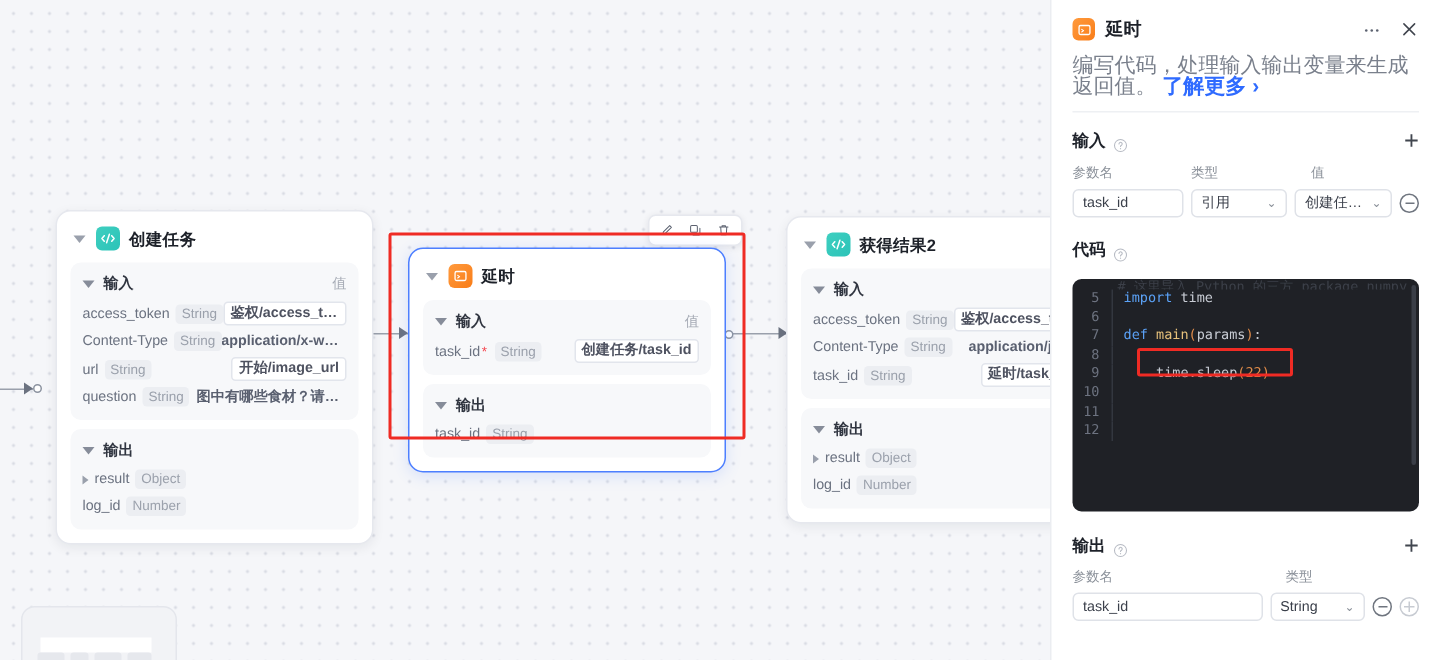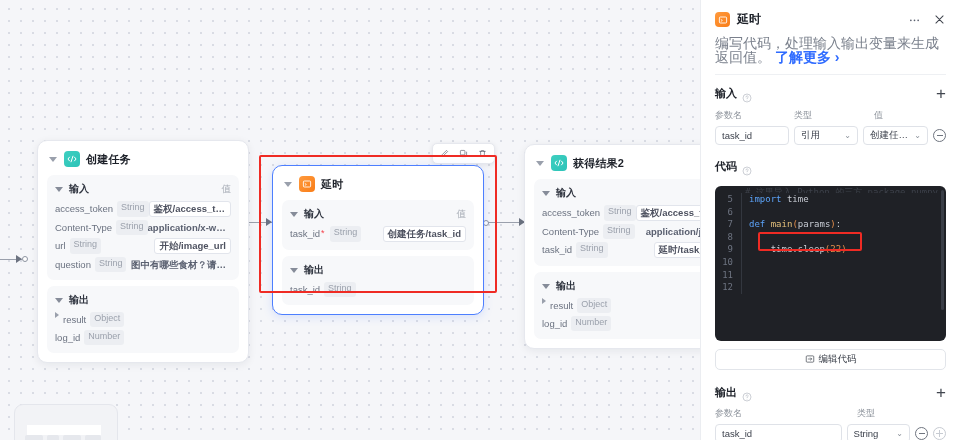--- a/index.html
+++ b/index.html
@@ -81,21 +81,21 @@
     padding: 7px 8px 8px 8px;
     margin-bottom: 6px;
   }
   .sec:last-child { margin-bottom: 0; }
   .sec-head { display: flex; align-items: center; gap: 5px; margin-bottom: 5px; }
   .sec-head .caret { border-top-color: #868c99; }
   .sec-title { font-size: 10px; font-weight: 700; color: #303540; }
   .sec-col-val { font-size: 9.5px; color: #a6abb5; margin-left: auto; }
 
   .prow {
-    display: flex; 
+    display: flex; align-items: center;
     font-size: 9.5px; line-height: 15px; color: #666c78;
     margin-bottom: 3px; min-height: 15px;
   }
   .prow:last-child { margin-bottom: 0; }
   .pname { color: #6b7280; white-space: nowrap; }
   .req { color: #f5424b; font-size: 9px; margin: 0 1px 0 1px; }
   .ptype {
     background: #eceef2; color: #9ba1ac;
     border-radius: 3px; padding: 0 4px;
     font-size: 9px; line-height: 13px; margin-left: 4px;
@@ -556,29 +556,20 @@
           </div>
           <div class="cl">
             <span class="ln">12</span>
             <span class="cc"> </span>
           </div>
         </div>
       <div class="scroll-thumb"></div>
       <div class="code-annot"></div>
     </div>
 
-    <div class="edit-code-btn">
-      <span>
-        <svg width="10" height="10" viewBox="0 0 16 16">
-            <rect x="2" y="3" width="12" height="10" rx="1.4" stroke="#3c414b" stroke-width="1.1" fill="none"></rect>
-            <path d="M5.2 8h5.6M8.8 6.2L10.6 8l-1.8 1.8" stroke="#3c414b" stroke-width="1" fill="none" stroke-linecap="round" stroke-linejoin="round"></path>
-          </svg>
-      </span>
-      <span>编辑代码</span>
-    </div>
 
     <div class="sect-head" style="margin-top:15px; margin-bottom:7px;">
       <span class="sect-title">输出</span>
       <span class="help-ico">
         <svg width="10" height="10" viewBox="0 0 16 16">
             <circle cx="8" cy="8" r="6.4" stroke="#b6bac3" stroke-width="1.1" fill="none"></circle>
             <path d="M6.4 6.3a1.7 1.7 0 113 1.1c-.6.5-1.4.8-1.4 1.7" stroke="#b6bac3" stroke-width="1.1" fill="none" stroke-linecap="round"></path>
             <circle cx="8" cy="11.4" r=".65" fill="#b6bac3"></circle>
           </svg>
       </span>

